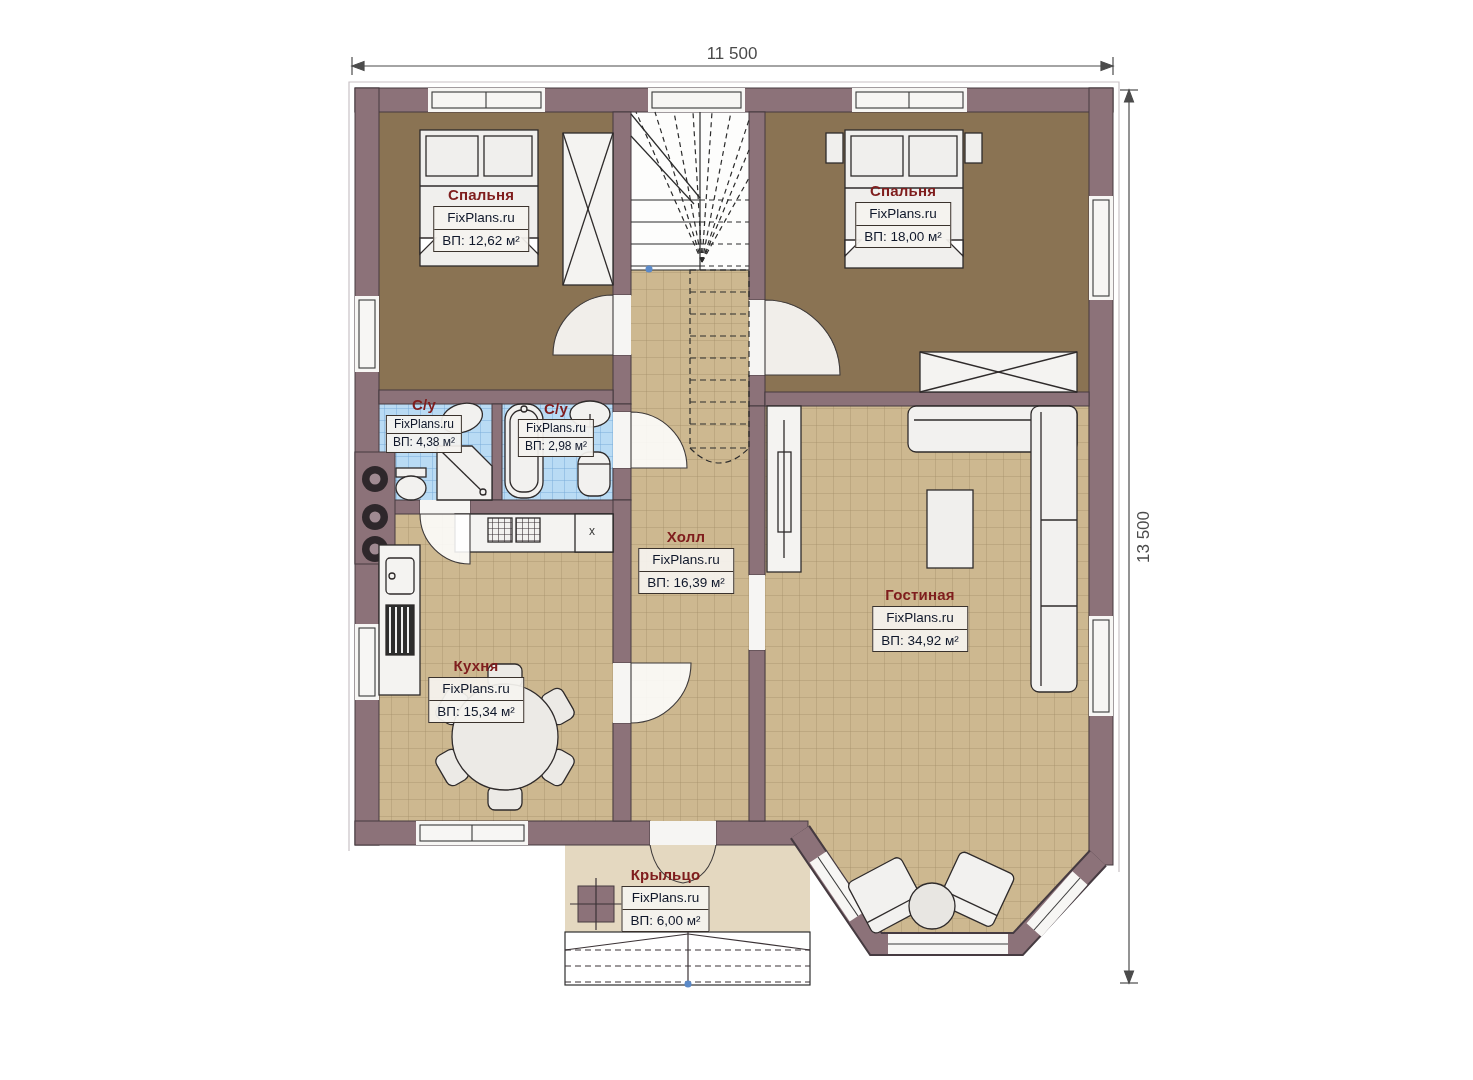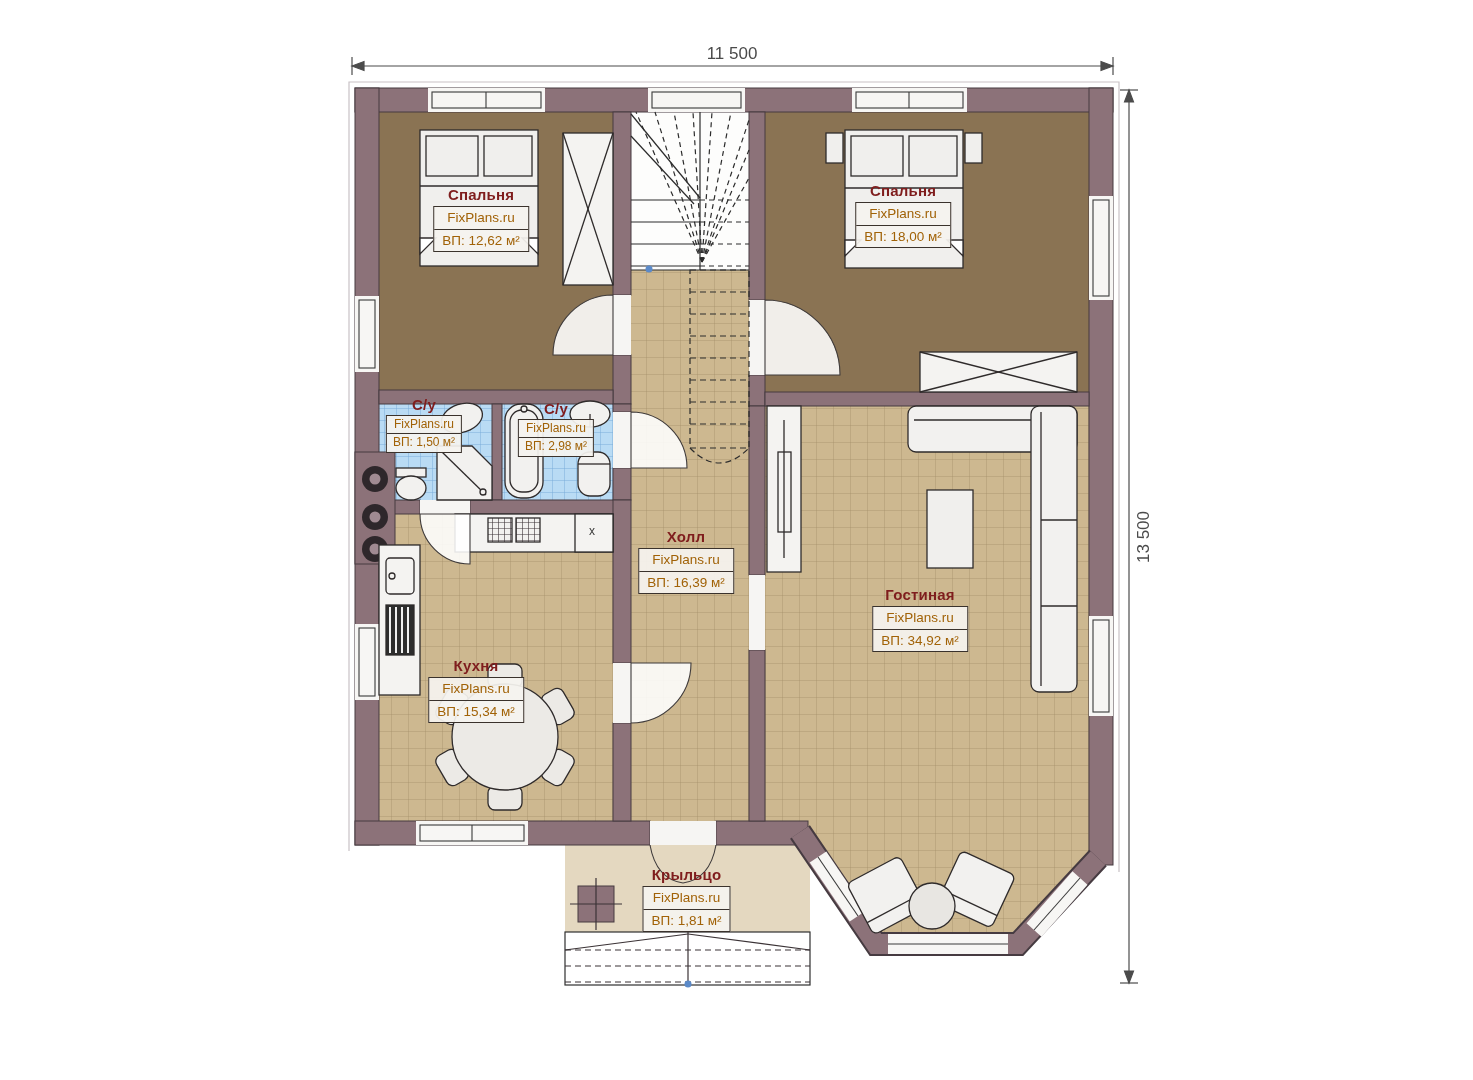--- a/index.html
+++ b/index.html
@@ -2,21 +2,21 @@
 <html><head>
 <meta charset="utf-8">
 <style>
   html,body{margin:0;padding:0;background:#ffffff;}
   #canvas{position:relative;width:1473px;height:1080px;background:#ffffff;overflow:hidden;
           font-family:"Liberation Sans",sans-serif;}
   #plan-svg{position:absolute;left:0;top:0;}
   .room-label{position:absolute;transform:translateX(-50%);text-align:center;z-index:5;}
   .room-name{font-weight:bold;font-size:15px;color:#7f1d1d;margin-bottom:3px;letter-spacing:.2px;}
   .label-box{display:inline-block;border:1.6px solid #3a322c;background:rgba(245,243,239,.93);}
-  .label-box .row{padding:1px 8px;font-size:13.5px;color:#a16207;white-space:nowrap;line-height:1.45;}
+  .label-box .row{padding:1px 8px;font-size:13.5px;color:#0f172a;white-space:nowrap;line-height:1.45;}
   .label-box .row + .row{border-top:1.6px solid #3a322c;}
   .room-label.small .room-name{font-size:15px;margin-bottom:2px;}
   .room-label.small .label-box .row{font-size:12px;padding:0 6px;}
   .dim-label{position:absolute;font-size:17px;color:#4b4b4b;z-index:5;}
   .dim-top{transform:translateX(-50%);}
   .dim-right{transform:translate(-50%,-50%) rotate(-90deg);}
   .mark{position:absolute;font-size:12px;color:#3a3a3a;z-index:4;}
 </style>
 </head>
 <body>
@@ -353,21 +353,21 @@
   <div class="label-box">
     <div class="row">FixPlans.ru</div>
     <div class="row">ВП: 18,00 м²</div>
   </div>
 </div>
 
 <div class="room-label small" style="left:424px;top:396px;">
   <div class="room-name">С/у</div>
   <div class="label-box">
     <div class="row">FixPlans.ru</div>
-    <div class="row">ВП: 1,50 м²</div>
+    <div class="row">ВП: 4,38 м²</div>
   </div>
 </div>
 
 <div class="room-label small" style="left:556px;top:400px;">
   <div class="room-name">С/у</div>
   <div class="label-box">
     <div class="row">FixPlans.ru</div>
     <div class="row">ВП: 2,98 м²</div>
   </div>
 </div>
@@ -389,23 +389,23 @@
 </div>
 
 <div class="room-label" style="left:920px;top:586px;">
   <div class="room-name">Гостиная</div>
   <div class="label-box">
     <div class="row">FixPlans.ru</div>
     <div class="row">ВП: 34,92 м²</div>
   </div>
 </div>
 
-<div class="room-label" style="left:681px;top:866px;padding-left:11px;">
+<div class="room-label" style="left:660px;top:866px;padding-left:11px;">
   <div class="room-name">Крыльцо</div>
   <div class="label-box">
     <div class="row">FixPlans.ru</div>
-    <div class="row">ВП: 1,81 м²</div>
+    <div class="row">ВП: 6,00 м²</div>
   </div>
 </div>
 
 <span class="mark" style="left:589px;top:524px;">x</span>
 
 </div>
 
 </body></html>

